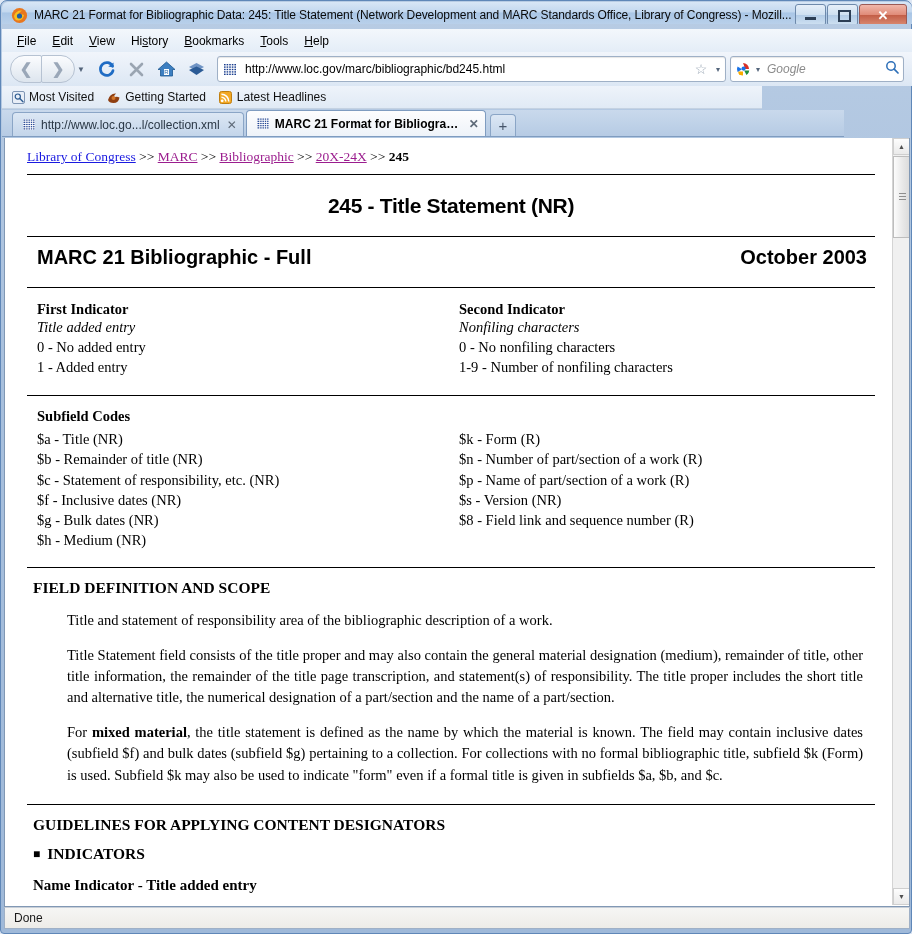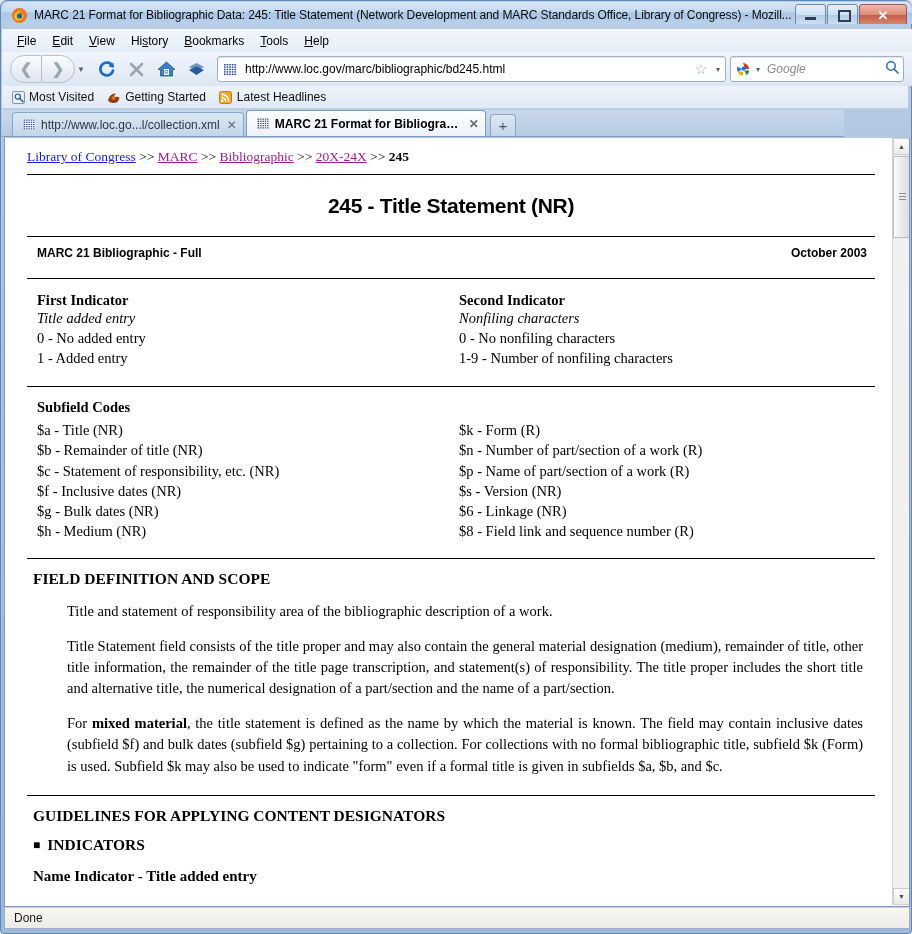--- a/index.html
+++ b/index.html
@@ -203,21 +203,21 @@
     color: #8b8b8b;
     padding-left: 3px;
     white-space: nowrap; overflow: hidden;
   }
   .search-mag { width: 22px; text-align: center; flex: none; }
 
   
   .bookmarkbar {
     position: absolute;
     left: 1px; top: 85px;
-    width: 906px; height: 23px;
+    width: 760px; height: 23px;
     background: linear-gradient(to bottom, #eef3fa, #e0eaf5);
     display: flex; align-items: center;
     padding-left: 9px;
     box-sizing: border-box;
     border-bottom: 1px solid #c4d2e2;
   }
   .bm-item {
     display: flex; align-items: center;
     margin-right: 13px;
     font-size: 12px;
@@ -365,21 +365,21 @@
     margin: 19px 0 18px 0;
     letter-spacing: -0.3px;
   }
 
   .bandrow {
     display: flex;
     justify-content: space-between;
     align-items: baseline;
     font-family: "Liberation Sans", sans-serif;
     font-weight: bold;
-    font-size: 12px;
+    font-size: 20px;
     padding: 9px 8px 9px 10px;
   }
 
   .twocol {
     display: flex;
     padding: 13px 0 9px 0;
   }
   .col { width: 50%; box-sizing: border-box; }
   .col.left { padding-left: 10px; }
   .col.right { padding-left: 8px; }
@@ -715,21 +715,20 @@
             <div class="sfline">$c - Statement of responsibility, etc. (NR)</div>
             <div class="sfline">$f - Inclusive dates (NR)</div>
             <div class="sfline">$g - Bulk dates (NR)</div>
             <div class="sfline">$h - Medium (NR)</div>
           </div>
           <div class="sfcol right">
             <div class="sfline">$k - Form (R)</div>
             <div class="sfline">$n - Number of part/section of a work (R)</div>
             <div class="sfline">$p - Name of part/section of a work (R)</div>
             <div class="sfline">$s - Version (NR)</div>
-            <div class="sfline">$6 - Linkage (NR)</div>
             <div class="sfline">$8 - Field link and sequence number (R)</div>
           </div>
         </div>
       </div>
 
       <hr class="rule thin">
 
       <h2 class="sect">FIELD DEFINITION AND SCOPE</h2>
 
       <p class="body">Title and statement of responsibility area of the bibliographic description of a work.</p>

